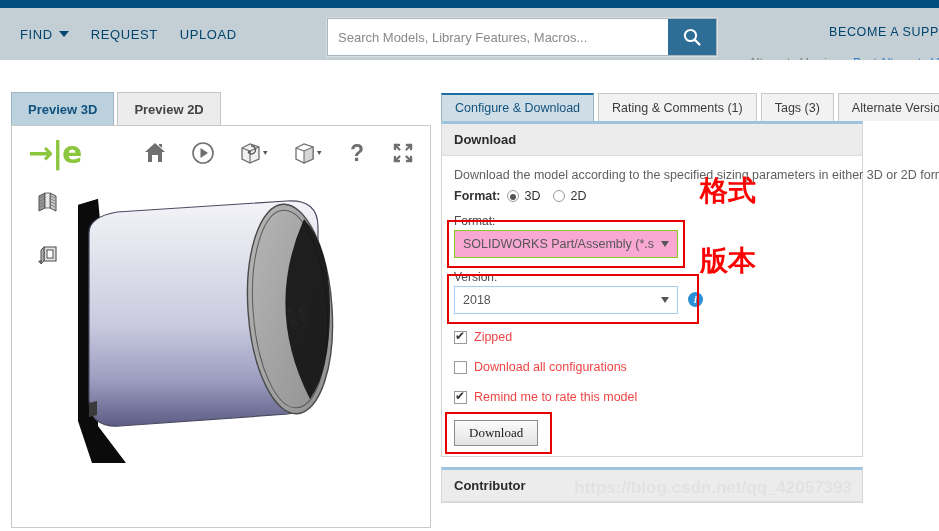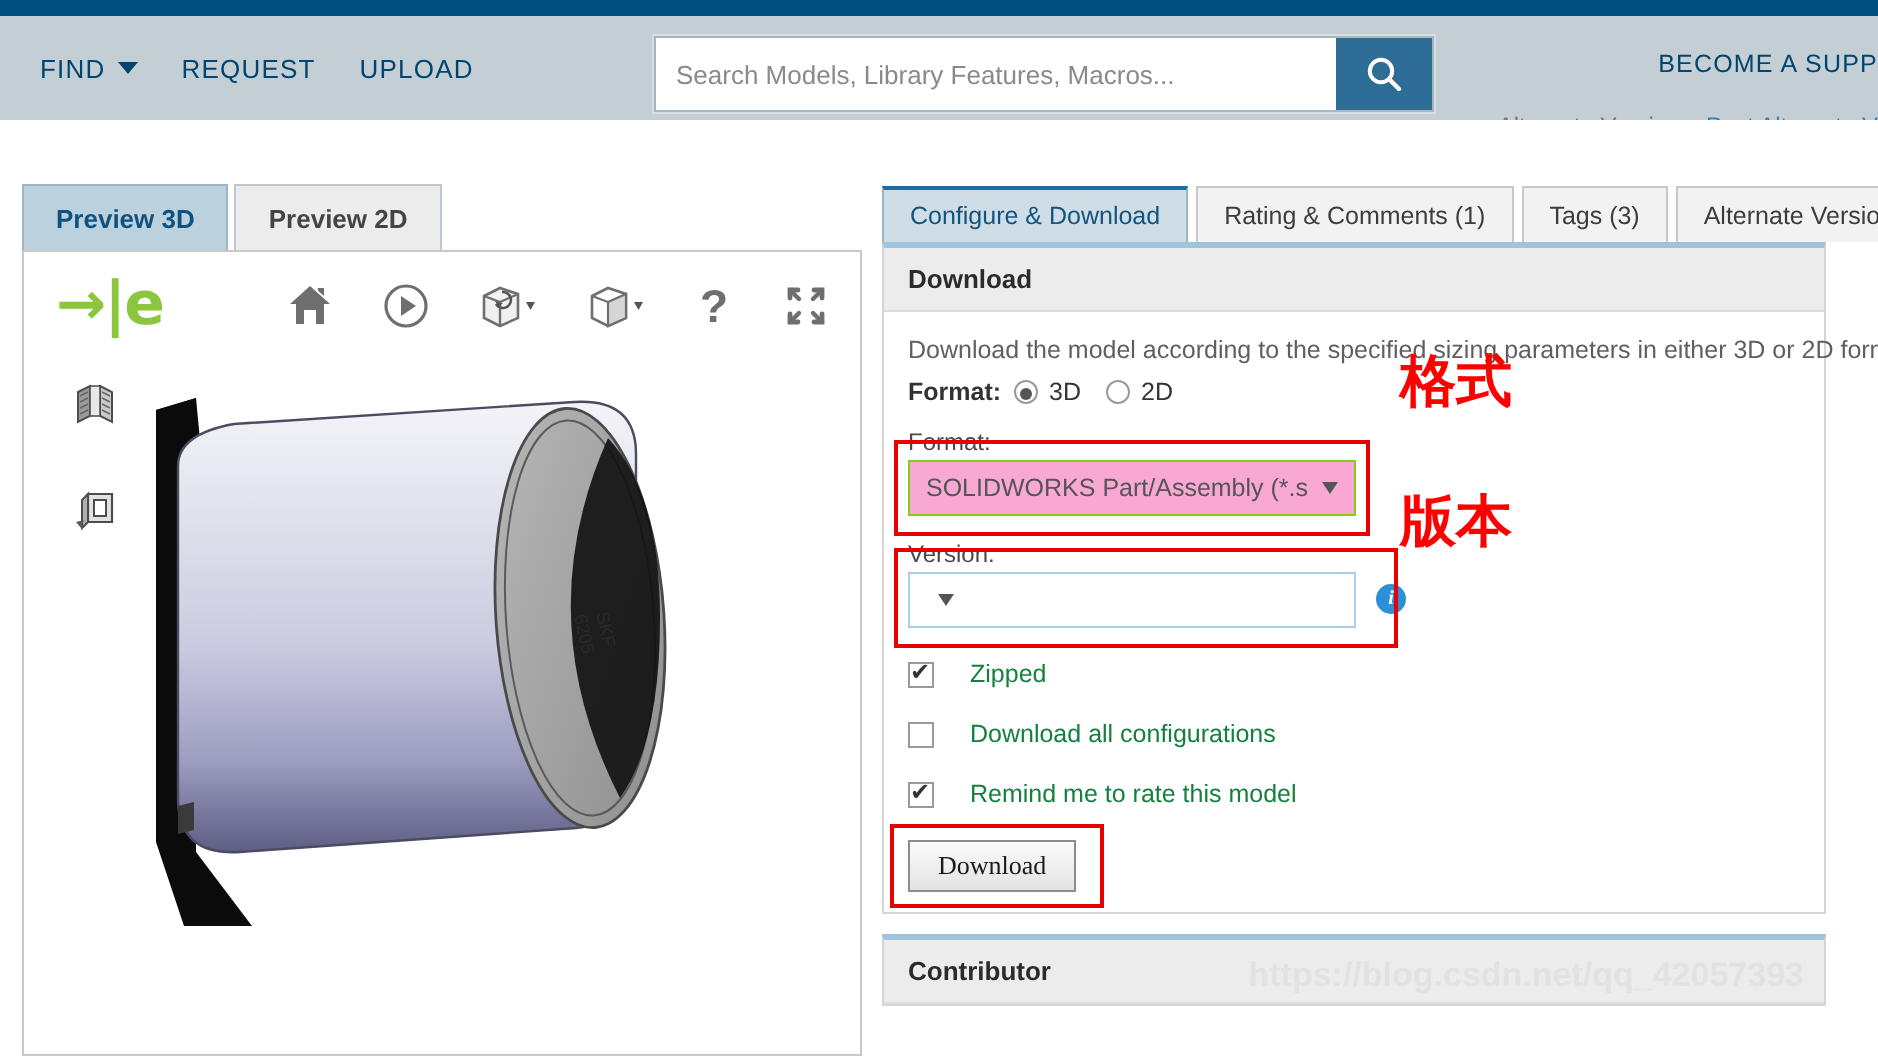--- a/index.html
+++ b/index.html
@@ -84,21 +84,21 @@
   .vtoolbar {
     position:absolute; left:130px; top:14px;
     display:flex; align-items:center; gap:22px;
   }
   .vtool { cursor:pointer; display:flex; align-items:center; }
   .sidetools { position:absolute; left:22px; top:62px; display:flex; flex-direction:column; gap:22px; }
   .sidetool { cursor:pointer; }
   .model { position:absolute; left:30px; top:55px; }
 
   
-  .rightcol { position:absolute; left:441px; top:29px; width:472px; }
+  .rightcol { position:absolute; left:441px; top:29px; width:422px; }
   .rtabrow { display:flex; align-items:flex-end; height:32px; }
   .rtab {
     height:28px; padding:0 13px; display:flex; align-items:center;
     font-size:12.5px; cursor:pointer; color:#3c3c3c;
     border:1px solid #c8c8c8; border-bottom:none; background:#f2f2f2;
     margin-right:4px; white-space:nowrap;
   }
   .rtab.active {
     background:#cfdde6; color:#14537e; border-color:#9bb4c4;
     border-top:2px solid #1c6ea4;
@@ -138,21 +138,21 @@
   .cn {
     position:absolute; color:#ff0000; font-size:28px; font-weight:bold;
     font-family:"DejaVu Sans", sans-serif; white-space:nowrap;
   }
   .infoicon {
     position:absolute; width:15px; height:15px; border-radius:50%;
     background:#2d8fd5; color:#fff; font-size:10px; font-style:italic;
     font-weight:bold; display:flex; align-items:center; justify-content:center;
     font-family:"Liberation Serif", serif; cursor:pointer;
   }
-  .cbrow { display:flex; align-items:center; gap:18px; margin-bottom:16px; font-size:12.5px; color:#15803d; }
+  .cbrow { display:flex; align-items:center; gap:7px; margin-bottom:16px; font-size:12.5px; color:#ef4444; }
   .cbox {
     width:13px; height:13px; border:1px solid #9a9a9a; background:#fff;
     display:inline-block; position:relative; cursor:pointer; flex:none;
   }
   .cbox.on::after {
     content:"✔"; position:absolute; left:0px; top:-3px;
     font-size:12px; color:#333; line-height:14px;
   }
   .dlbtn {
     display:inline-flex; align-items:center; justify-content:center;
@@ -359,20 +359,21 @@
             <span class="seltext">SOLIDWORKS Part/Assembly (*.s</span>
             <span class="selarrow"></span>
           </div>
           <div class="redbox" style="left:-7px; top:-10px; width:238px; height:48px;"></div>
         </div>
 
         
         <div class="fieldlabel">Version:</div>
         <div class="selwrap" style="margin-bottom:16px">
           <div class="sel focus">
+            <span class="seltext">2018</span>
             <span class="selarrow"></span>
           </div>
           <div class="infoicon" style="left:234px; top:6px;">i</div>
           <div class="redbox" style="left:-7px; top:-12px; width:252px; height:50px;"></div>
         </div>
 
         
         <div class="cbrow">
           <span class="cbox on"></span>
           <span>Zipped</span>

